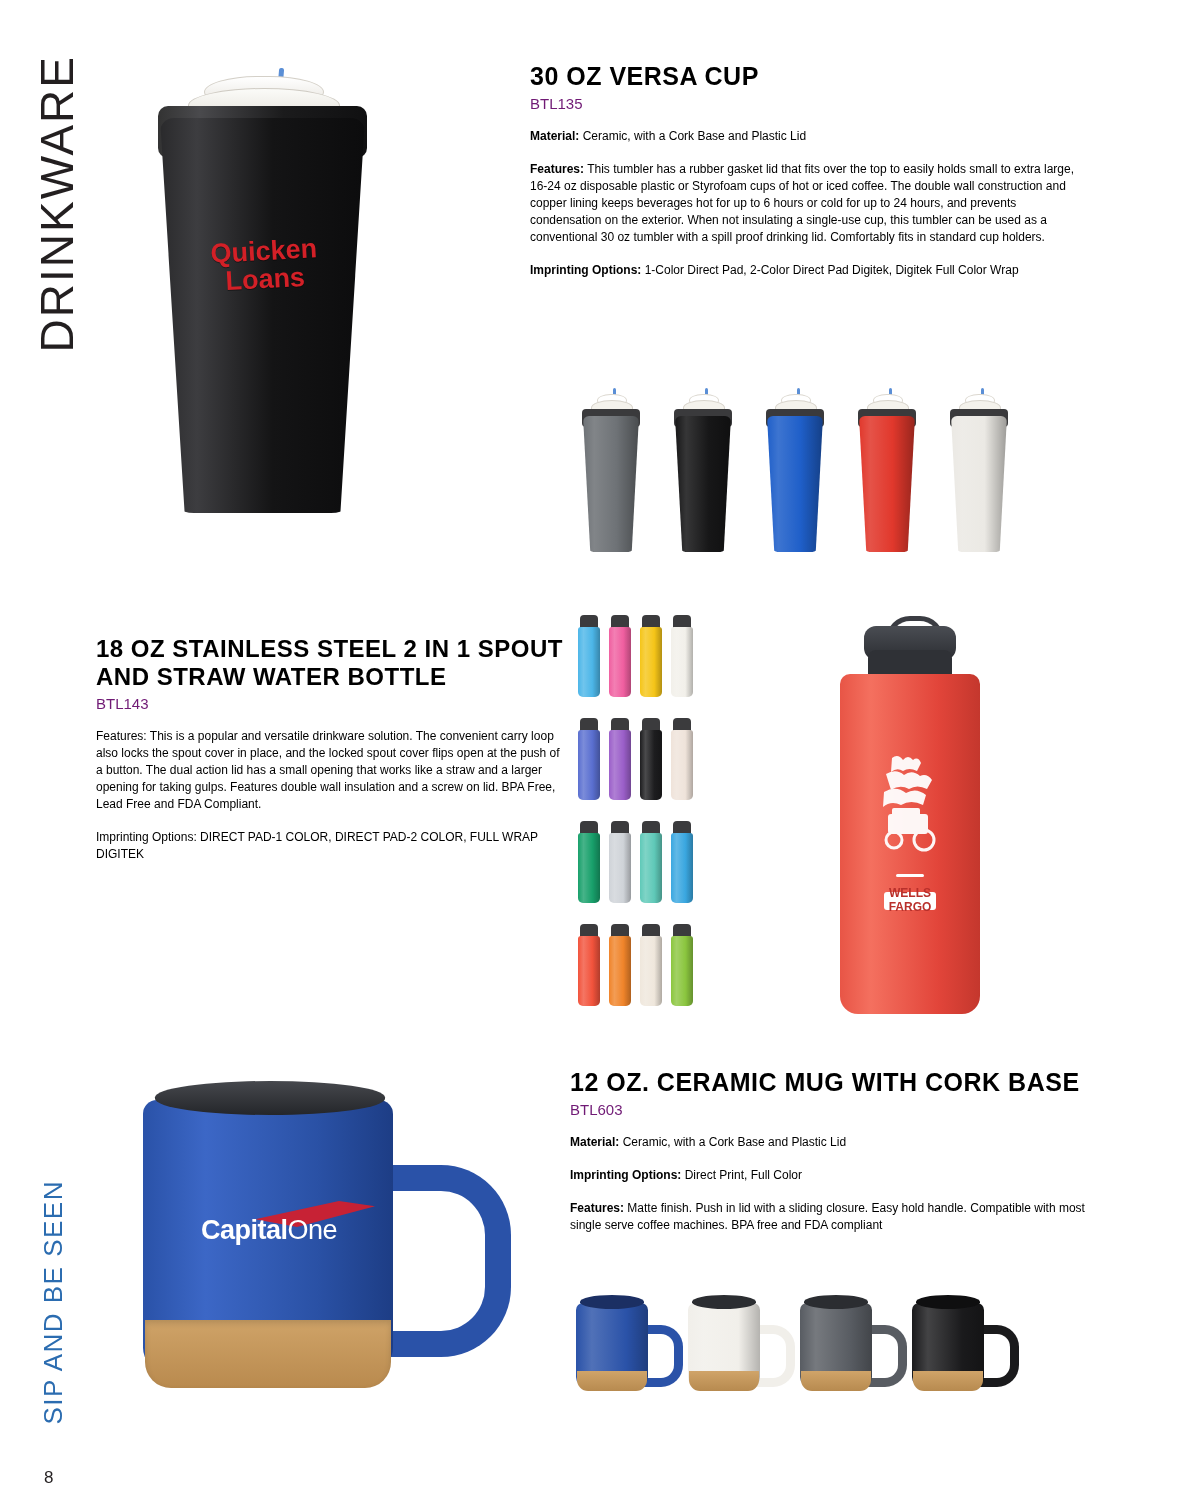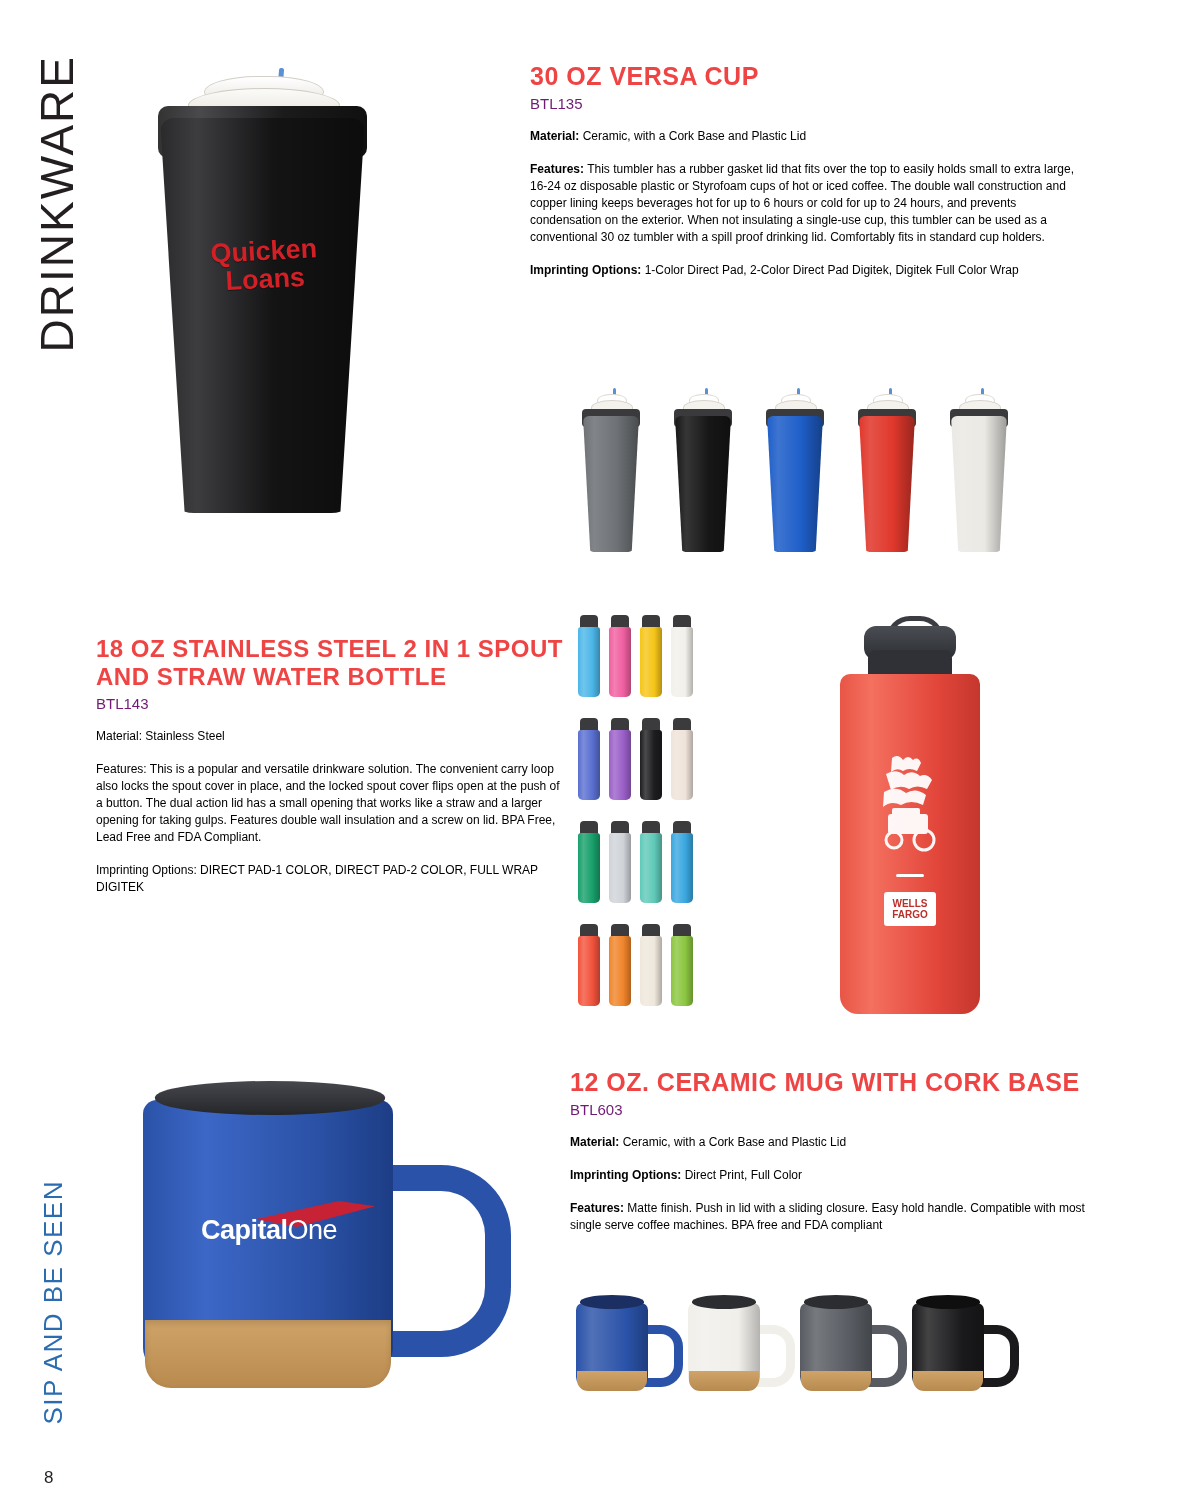--- a/index.html
+++ b/index.html
@@ -34,21 +34,21 @@
     letter-spacing:1.5px;
   }
   #page-number{
     position:absolute;left:44px;top:1468px;
     font-size:17px;color:#231f20;
   }
 
   
   h2.prod-title{
     font-size:25px;font-weight:600;letter-spacing:.5px;
-    margin:0;line-height:1.18;color:#ef4444;
+    margin:0;line-height:1.18;color:#000000;
   }
   .sku{font-size:15px;margin:3px 0 0 0;color:#701a75;}
   p.body{
     font-size:12px;line-height:1.42;margin:16px 0 0 0;color:#000000;
   }
   .lbl{font-weight:700;}
 
   
   #sec1-text{position:absolute;left:530px;top:62px;width:555px;}
   #sec1-hero{position:absolute;left:150px;top:68px;width:230px;height:450px;}
@@ -121,22 +121,22 @@
   .bb-neck{position:absolute;left:48px;top:38px;width:84px;height:34px;background:#2f3136;border-radius:8px;}
   .bb-cap{position:absolute;left:44px;top:14px;width:92px;height:34px;background:linear-gradient(180deg,#4a4d53,#2c2e33);border-radius:12px;}
   .bb-loop{position:absolute;left:66px;top:4px;width:48px;height:20px;border:5px solid #3a3c42;border-bottom:none;border-radius:24px 24px 0 0;}
   .bb-art{
     position:absolute;left:52px;top:140px;width:76px;height:110px;
     color:#ffffff;font-size:11px;text-align:center;line-height:1.1;
     opacity:.95;
   }
   .bb-line{position:absolute;left:76px;top:262px;width:28px;height:3px;background:#fff;border-radius:2px;}
   .bb-badge{
-    position:absolute;left:64px;top:280px;width:52px;height:34px;background:#fff;border-radius:3px;
-    color:#b9302b;font-size:10px;font-weight:700;line-height:1.15;
+    position:absolute;left:64px;top:280px;width:52px;height:18px;background:#fff;border-radius:3px;
+    color:#b9302b;font-size:12px;font-weight:700;line-height:1.15;
     display:flex;align-items:center;justify-content:center;text-align:center;
   }
 
   
   #sec3-text{position:absolute;left:570px;top:1068px;width:520px;}
   #sec3-hero{position:absolute;left:135px;top:1075px;width:360px;height:330px;}
   .mug{position:relative;width:100%;height:100%;}
   .mug-body{
     position:absolute;left:8px;top:25px;width:250px;height:270px;
     background:linear-gradient(90deg,#2a52a8 0%,#3c67c6 25%,#2a51a5 70%,#1d3d85 100%);
@@ -250,21 +250,20 @@
       <div class="mt-lid"></div>
       <div class="mt-collar"></div>
       <div class="mt-body" style="background: linear-gradient(90deg, rgb(235, 233, 228) 0%, rgba(255, 255, 255, 0.133) 20%, rgb(235, 233, 228) 60%, rgba(0, 0, 0, 0.333) 100%) rgb(235, 233, 228);"></div>
     </div>
   </div>
 
   <div id="sec2-text">
     <h2 class="prod-title">18 OZ STAINLESS STEEL 2 IN 1 SPOUT</h2>
     <h2 class="prod-title">AND STRAW WATER BOTTLE</h2>
     <div class="sku">BTL143</div>
-    <p class="body">Material: Stainless Steel</p>
     <p class="body">Features:  This is a popular and versatile drinkware solution. The convenient carry loop also locks the spout cover in place, and the locked spout cover flips open at the push of a button. The dual action lid has a small opening that works like a straw and a larger opening for taking gulps. Features double wall insulation and a screw on lid. BPA Free, Lead Free and FDA Compliant.</p>
     <p class="body">Imprinting Options: DIRECT PAD-1 COLOR, DIRECT PAD-2 COLOR, FULL WRAP DIGITEK</p>
   </div>
 
   <div id="sec2-grid">
       <div class="gb" style="left: 0px; top: 0px;">
         <div class="gb-cap"></div>
         <div class="gb-body" style="background: linear-gradient(90deg, rgb(76, 182, 232) 0%, rgba(255, 255, 255, 0.2) 25%, rgb(76, 182, 232) 65%, rgba(0, 0, 0, 0.267) 100%) rgb(76, 182, 232);"></div>
       </div>
       <div class="gb" style="left: 31px; top: 0px;">

